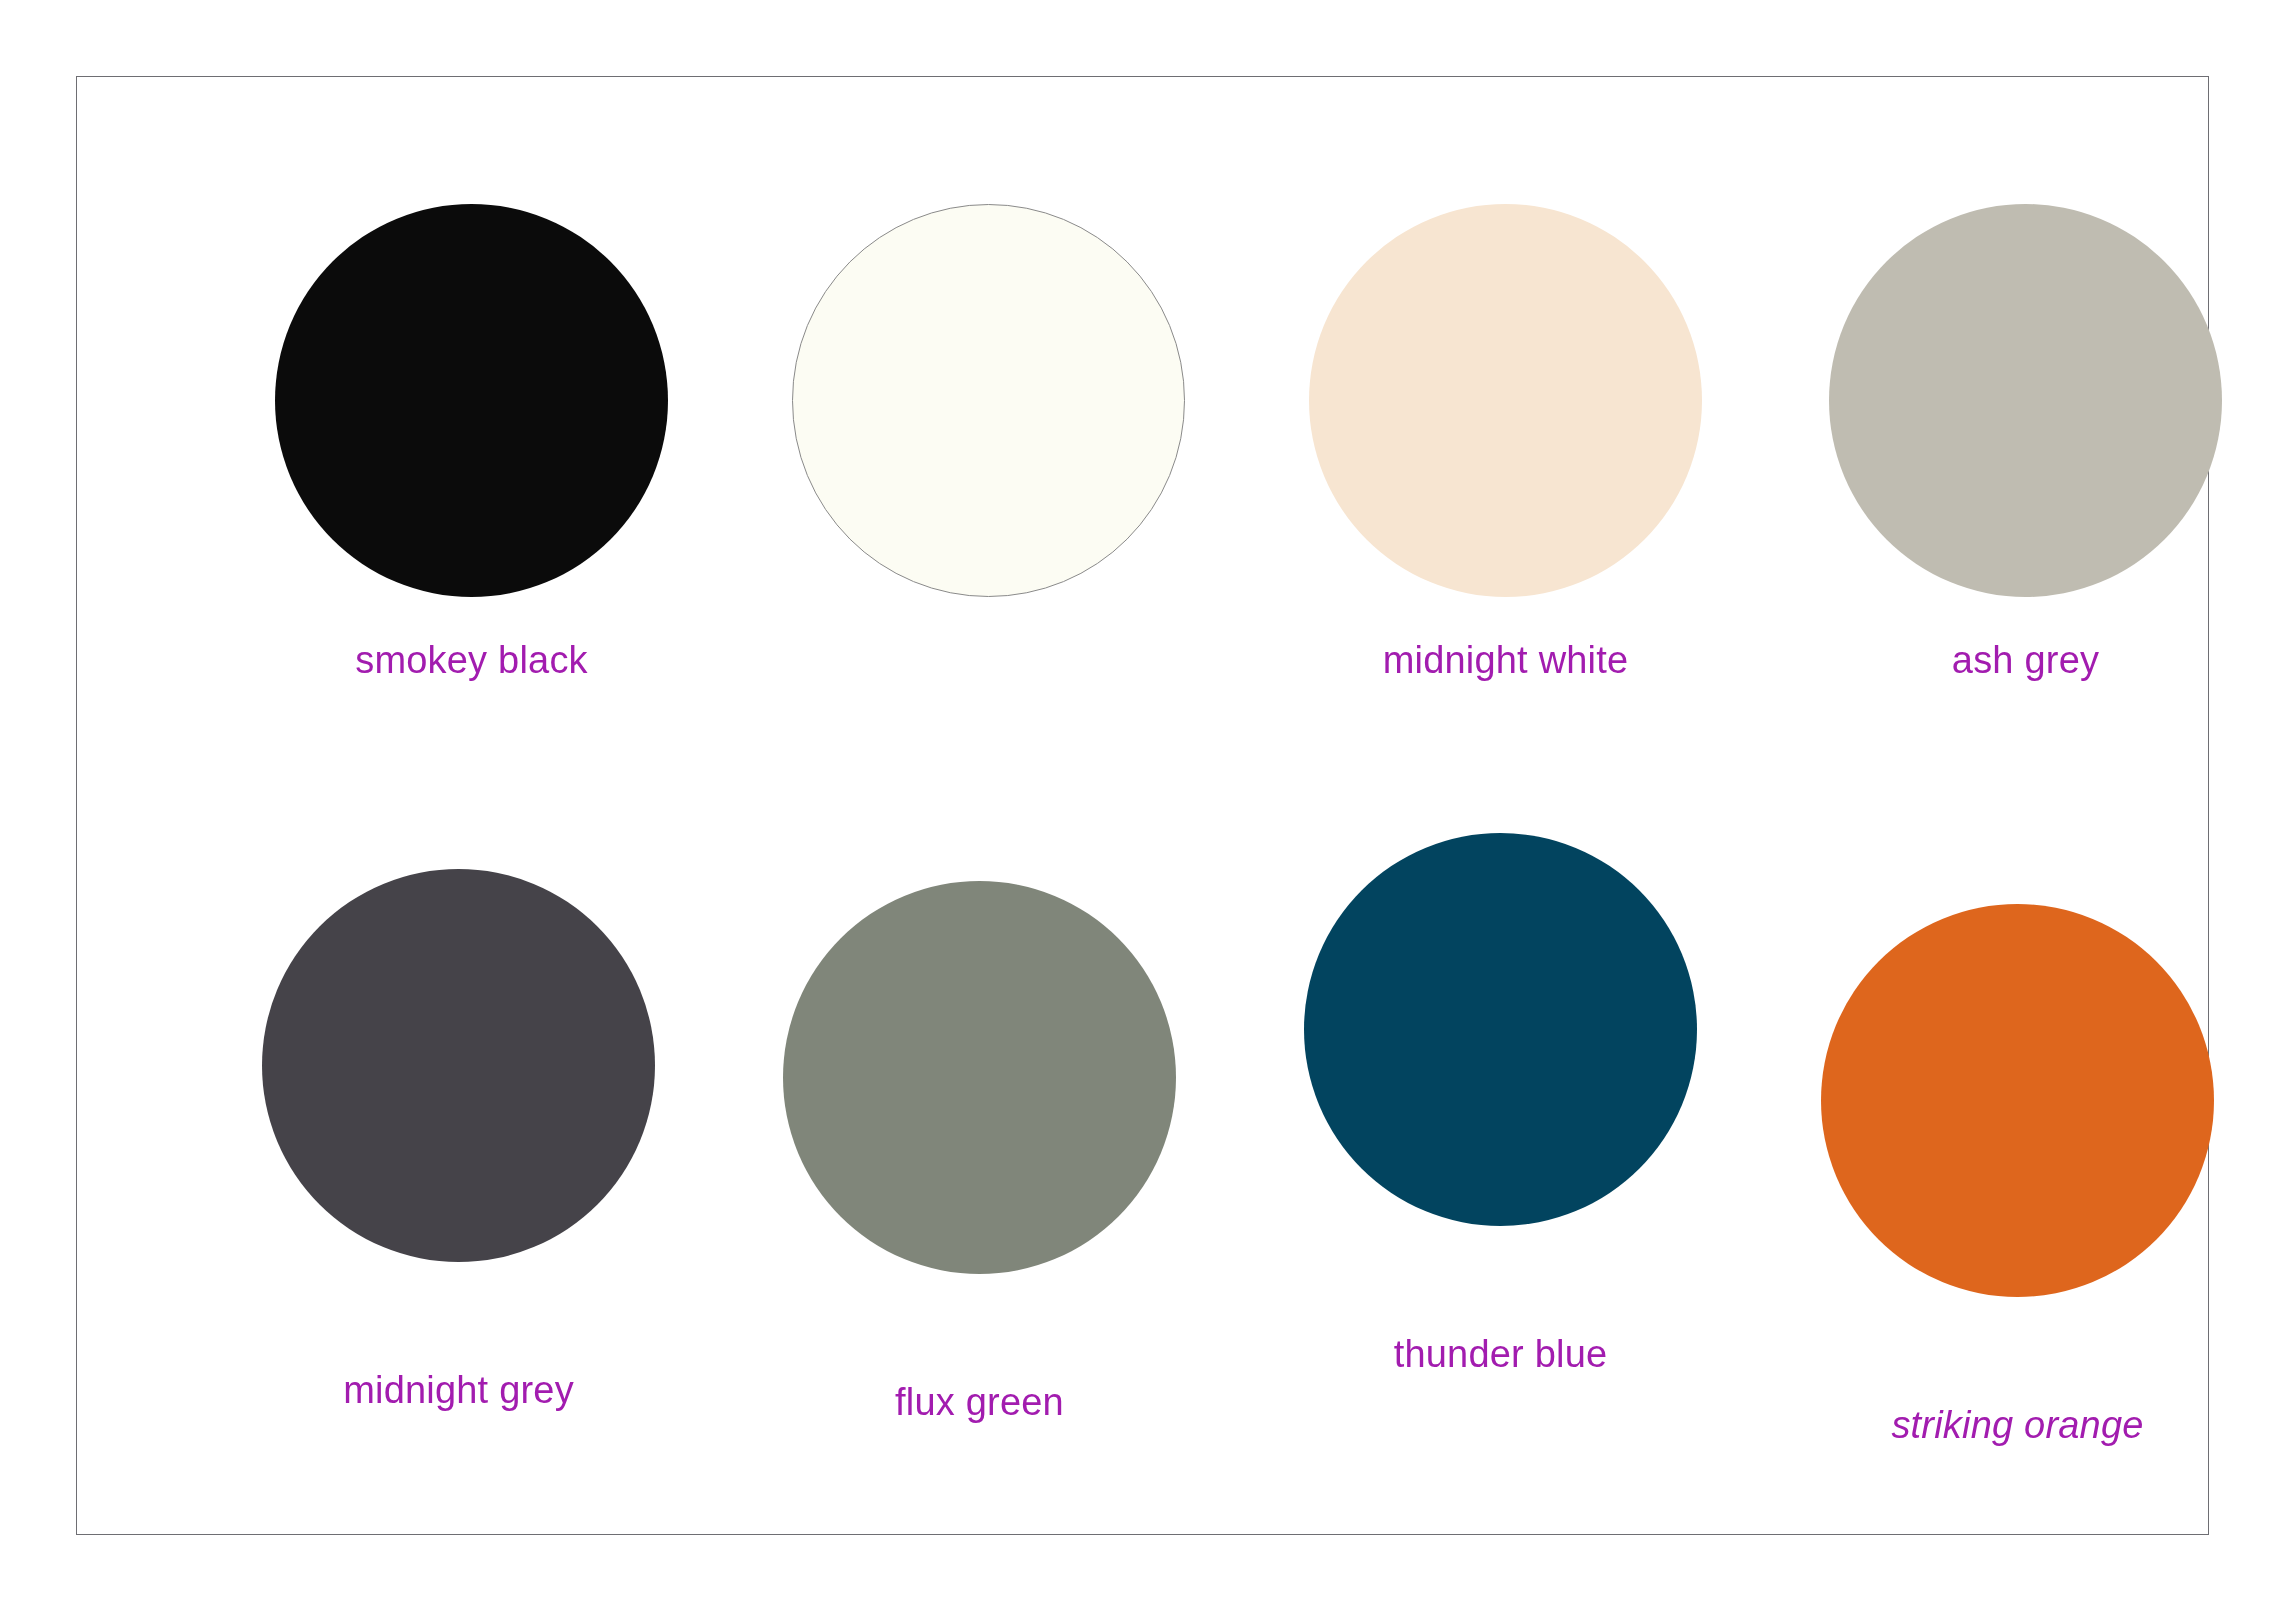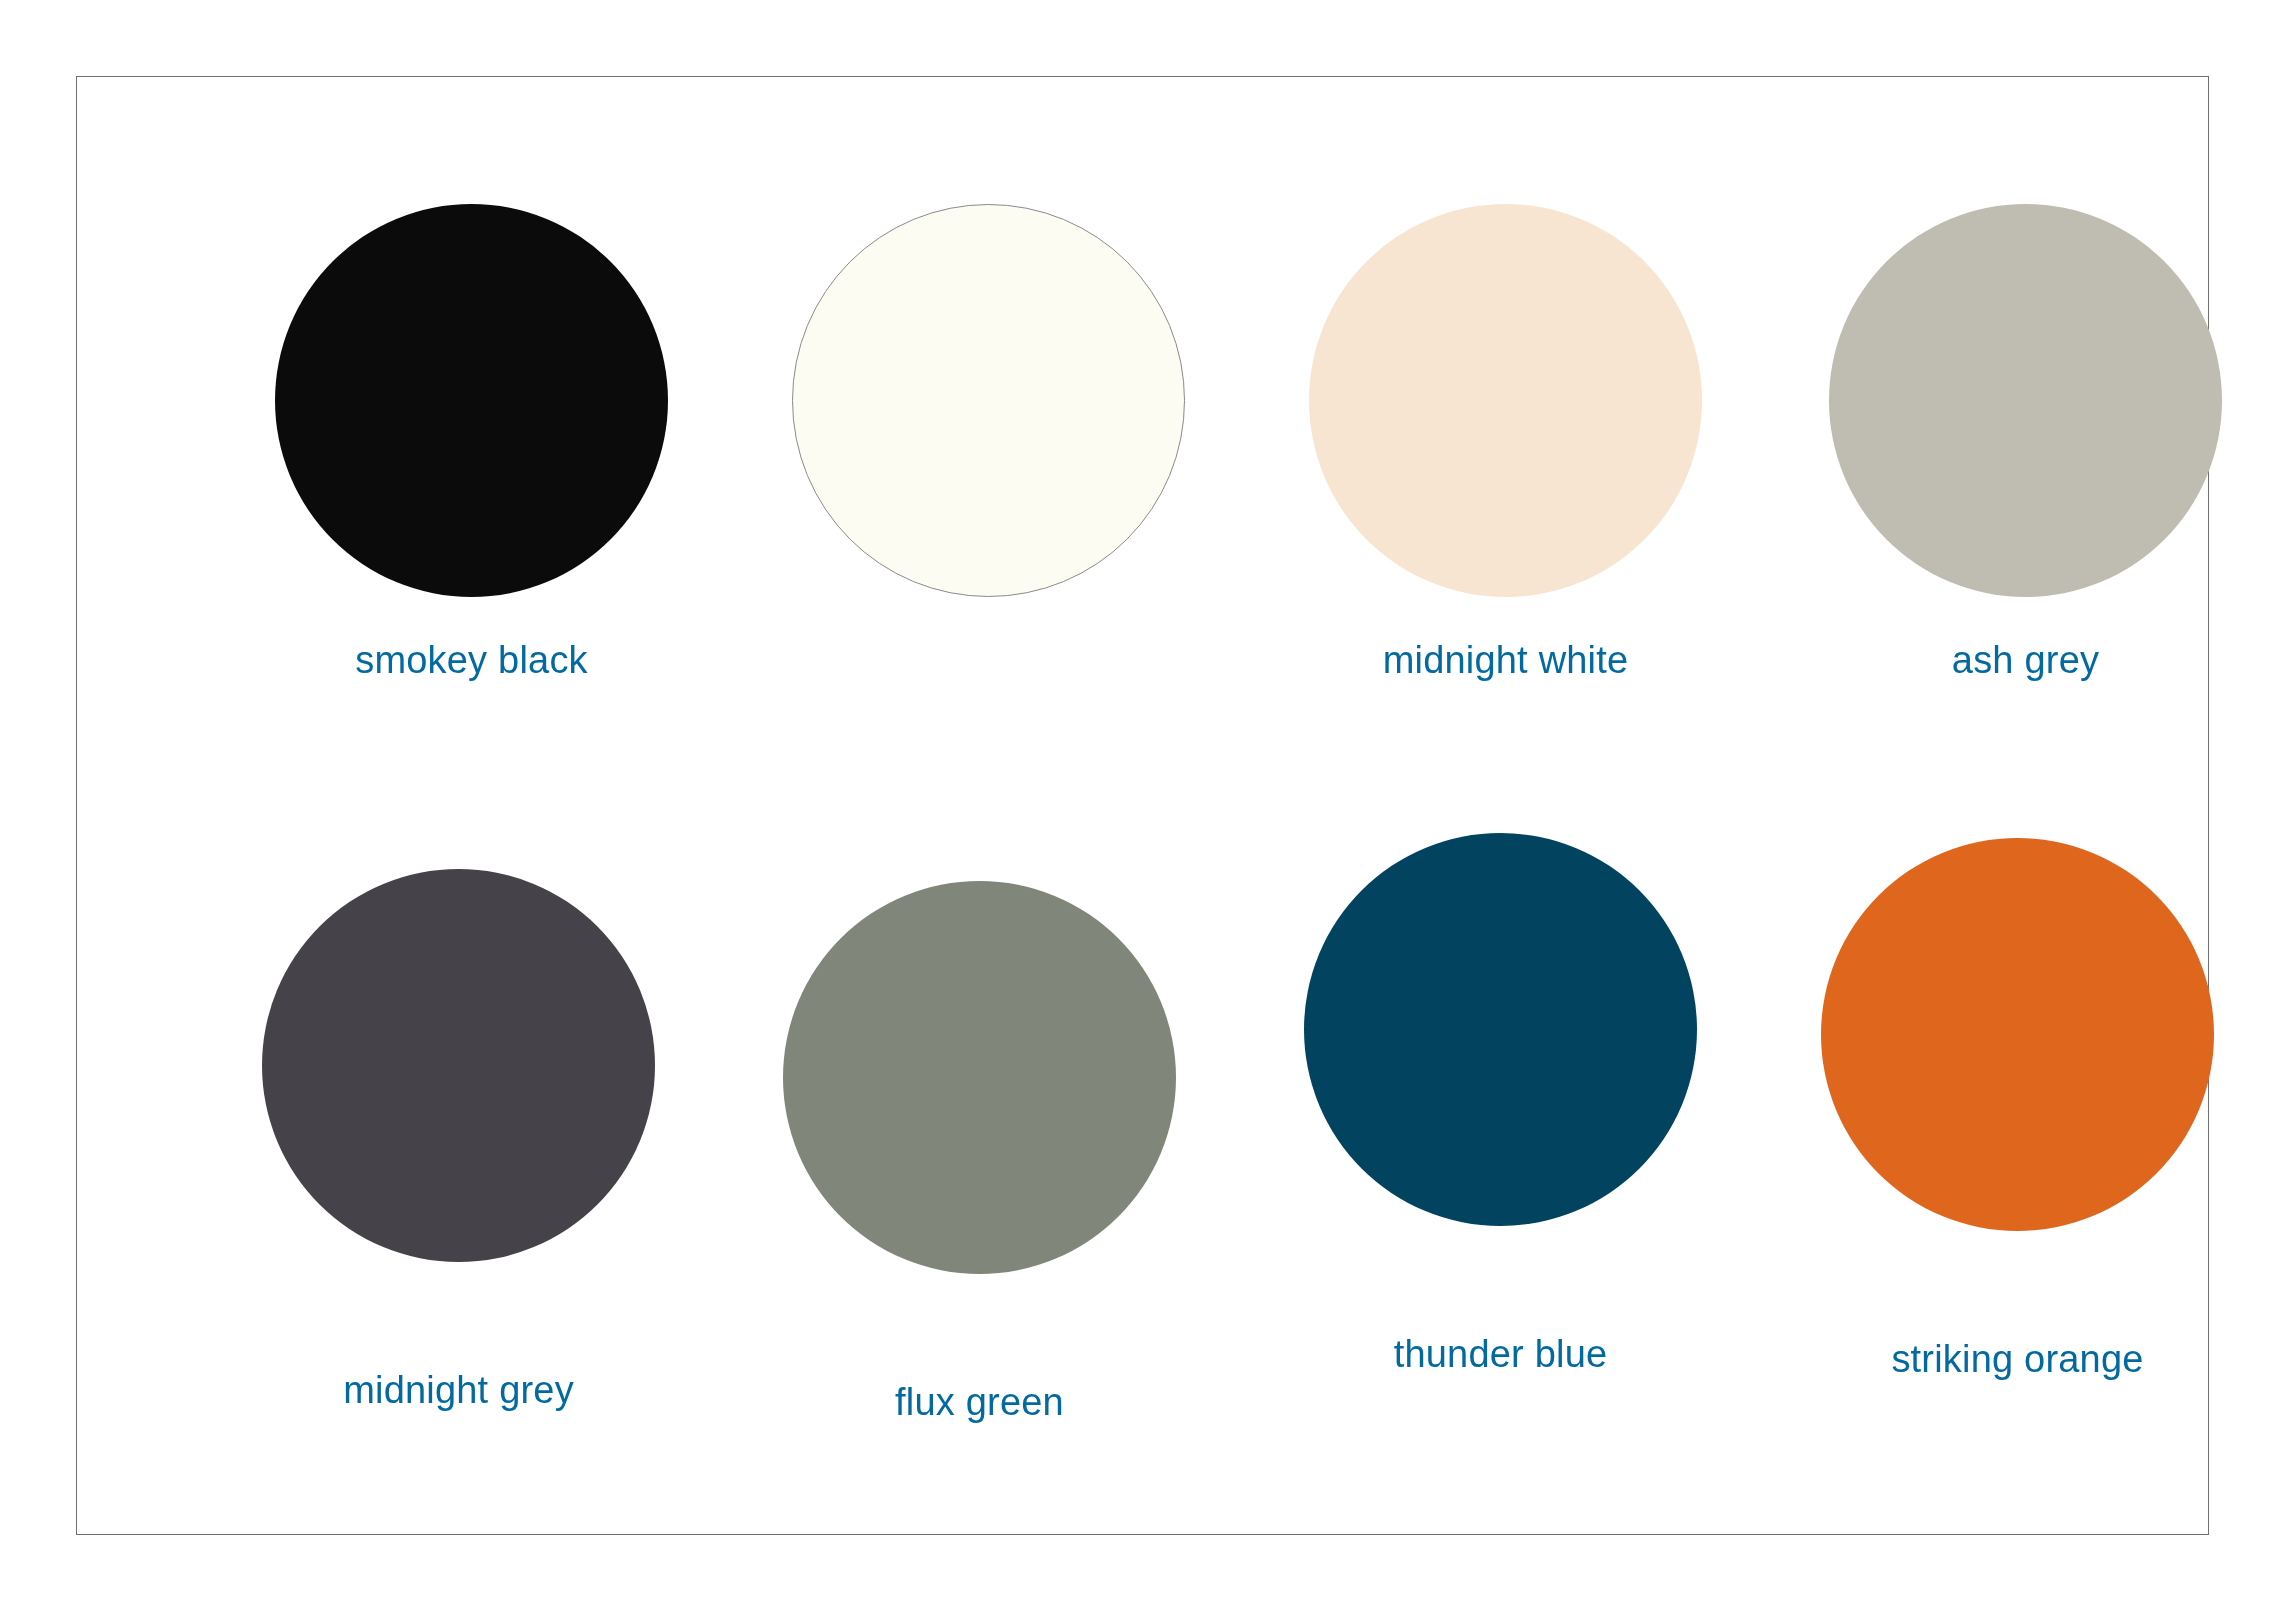--- a/index.html
+++ b/index.html
@@ -53,41 +53,41 @@
     height: 273px;
     border-radius: 50%;
     margin: 0 auto;
     box-sizing: border-box;
   }
 
   .swatch-label {
     margin-top: 0;
     font-size: 38px;
     line-height: 1.05;
-    color: #0369a1;
+    color: #a21caf;
     white-space: nowrap;
     font-weight: 400;
     letter-spacing: 0.2px;
   }
 
   
   .row-1 .swatch-circle { width: 393px; height: 393px; }
   .row-1 { }
   .r1c1 { left: 198px;  top: 127px; width: 393px; }
   .r1c2 { left: 715px;  top: 127px; width: 393px; }
   .r1c3 { left: 1232px; top: 127px; width: 393px; }
   .r1c4 { left: 1752px; top: 127px; width: 393px; }
   .row-1 .swatch-label { margin-top: 44px; }
 
   
   .row-2 .swatch-circle { width: 393px; height: 393px; }
   .r2c1 { left: 185px;  top: 792px; width: 393px; }
   .r2c2 { left: 706px;  top: 804px; width: 393px; }
   .r2c3 { left: 1227px; top: 756px; width: 393px; }
-  .r2c4 { left: 1744px; top: 761px; width: 393px; }
+  .r2c4 { left: 1744px; top: 827px; width: 393px; font-style: italic; }
   .row-2 .swatch-label { margin-top: 109px; }
 </style>
 </head>
 <body>
 
 <div id="palette-sheet" style="background: rgb(255, 255, 255);">
   <div id="palette-frame" style="border-color: rgb(110, 110, 115);">
 
     <div class="swatch-grid">
 

